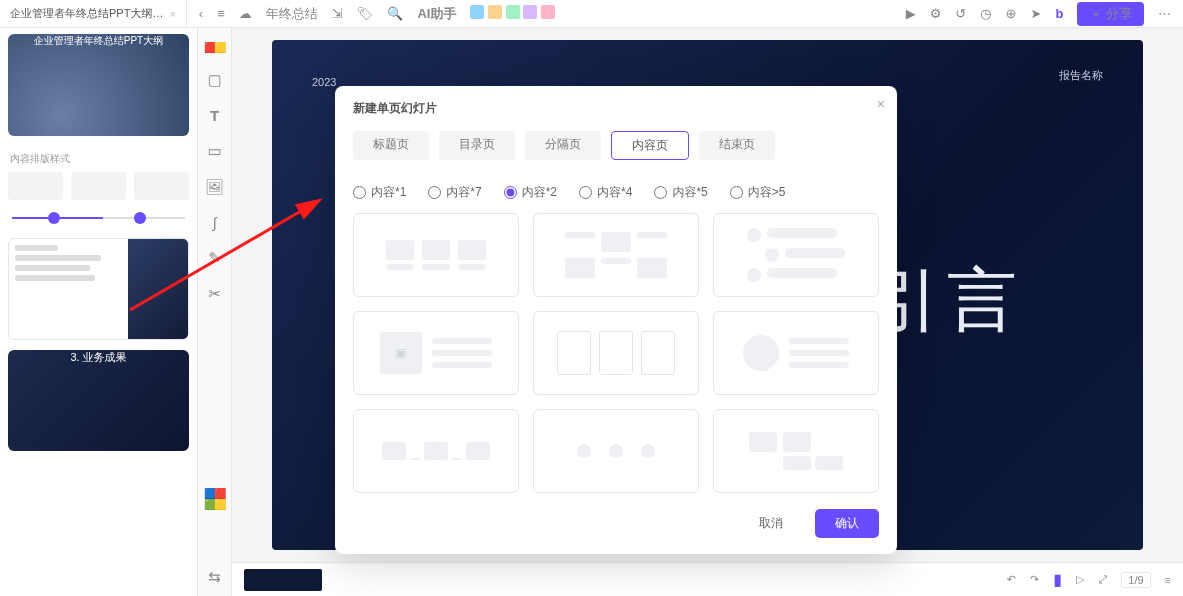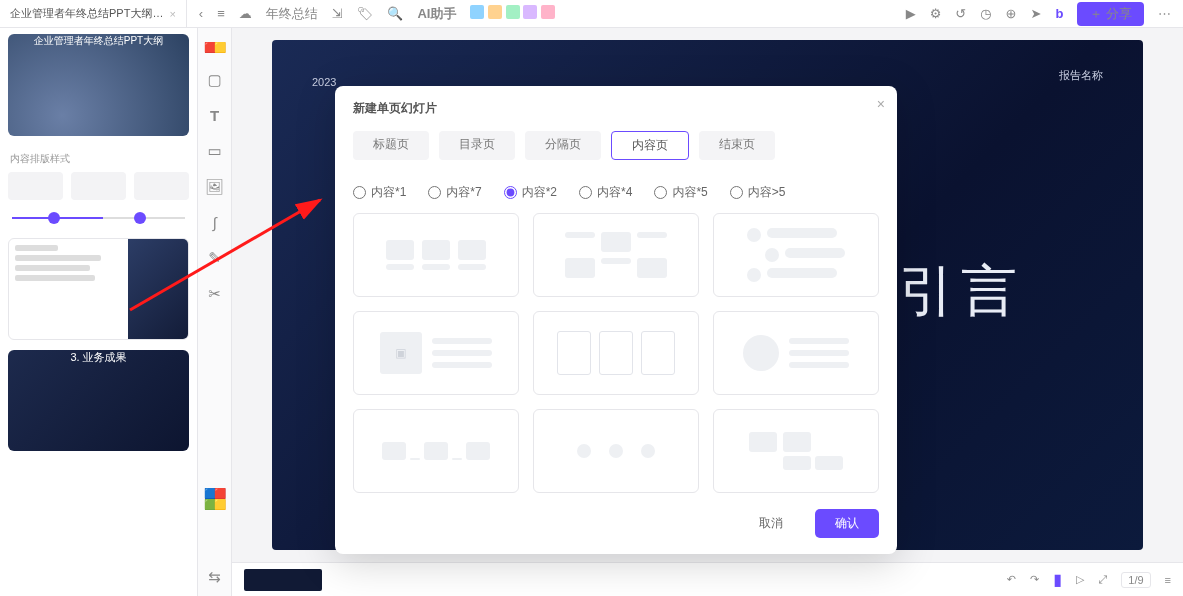--- a/index.html
+++ b/index.html
@@ -58,21 +58,21 @@
   .toolstrip .palette{ font-size:10px; letter-spacing:-2px; }
 
   
   .canvas{ position:absolute; top:28px; left:232px; right:0; bottom:34px;
            background:#f4f4f6; }
   .slide{ position:absolute; top:12px; left:40px; right:40px; bottom:12px;
           background:linear-gradient(135deg,#1a2a55 0%, #0a1230 60%, #0c1a3c 100%);
           border-radius:4px; color:#fff; }
   .slide .year{ position:absolute; top:36px; left:40px; font-size:11px; color:#c7cde0; }
   .slide .brand{ position:absolute; top:28px; right:40px; font-size:11px; color:#c7cde0; }
-  .slide .big{ position:absolute; top:42%; right:120px; font-size:56px; color:#e8ecf5; letter-spacing:6px; }
+  .slide .big{ position:absolute; top:42%; right:120px; font-size:70px; color:#e8ecf5; letter-spacing:6px; }
 
   
   .bottombar{ position:absolute; left:232px; right:0; bottom:0; height:34px;
               background:#fff; border-top:1px solid var(--border);
               display:flex; align-items:center; gap:14px; padding:0 12px; font-size:11px; color:#888; }
   .bottombar .mini{ width:78px; height:22px; background:#111a35; border-radius:2px; }
   .bottombar .page{ border:1px solid var(--border); border-radius:3px; padding:1px 6px; }
 
   
   .modal{ position:absolute; top:86px; left:335px; width:562px;

